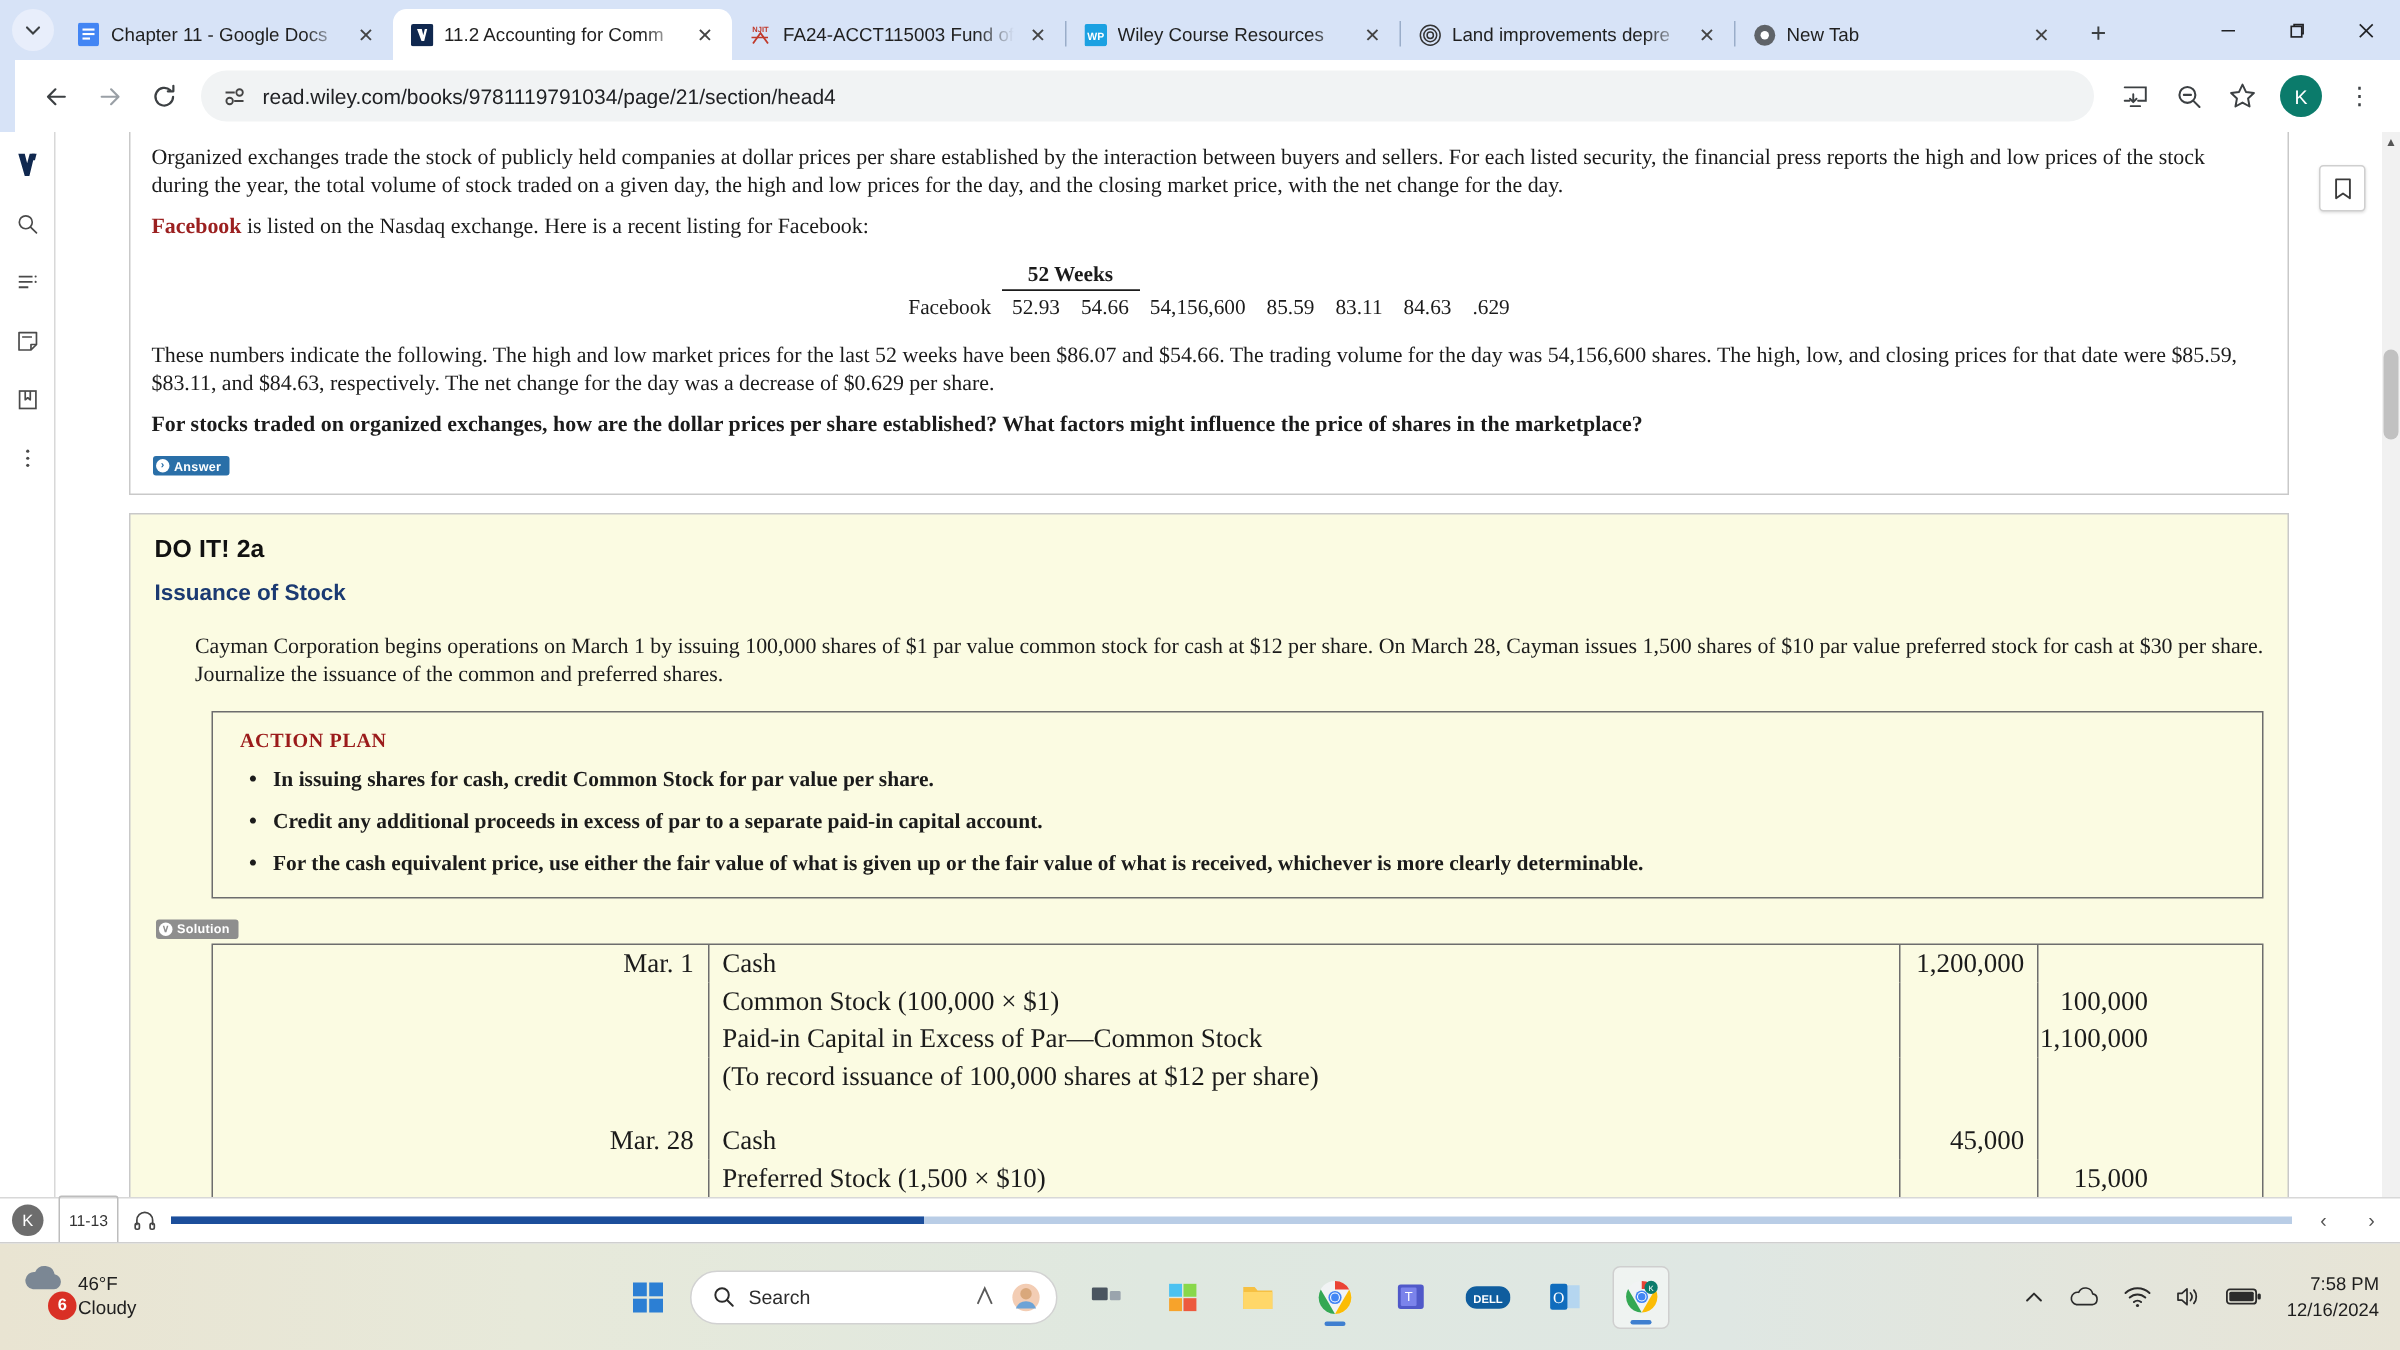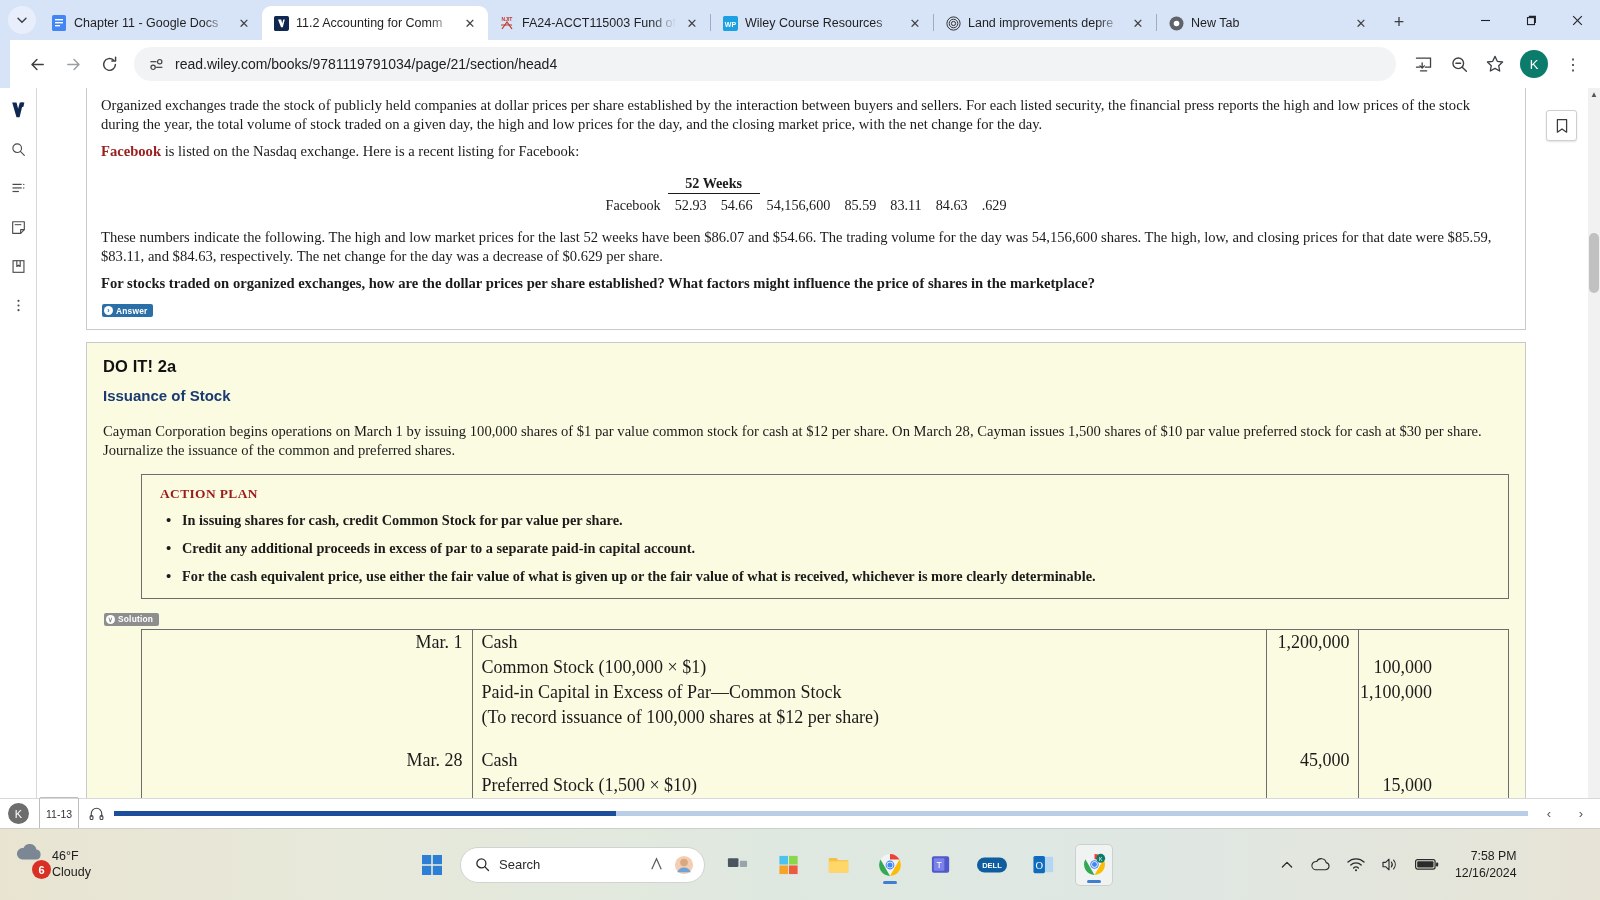--- a/index.html
+++ b/index.html
@@ -178,21 +178,21 @@
     border: 1px solid #c9c9c9; padding: 14px 16px 16px 16px;
   }
   .doit-h1 {
     font-size: 16.5px; font-weight: bold; color: #111; letter-spacing: .1px;
   }
   .doit-h2 {
     font-size: 15px; font-weight: bold; color: #1b3a72; margin-top: 11px;
   }
   .doit-p {
     font-family: "Liberation Serif", serif; font-size: 14.6px;
-    line-height: 1.3; color: #1b1b1b; margin-top: 18px;
+    line-height: 1.3; color: #1b1b1b; margin-top: 18px; margin-left: 27px;
   }
 
   .action-plan {
     margin: 14px 0 0 38px; border: 1px solid #6d6d6d; background: #fbfbe2;
     padding: 11px 14px 12px 18px;
   }
   .ap-title {
     font-family: "Liberation Serif", serif; font-weight: bold; font-size: 13.4px;
     color: #9b1b1b; letter-spacing: .4px;
   }
@@ -290,21 +290,21 @@
     justify-content: center; position: relative; cursor: pointer;
   }
   .tb-app.active::after {
     content: ""; position: absolute; bottom: 2px; left: 50%; transform: translateX(-50%);
     width: 14px; height: 3px; border-radius: 2px; background: #3f7fd0;
   }
   .tb-app.boxed { border: 1px solid #cfcfcf; border-radius: 5px; background: rgba(255,255,255,.5); }
 
   .tb-tray {
     width: 320px; flex: 0 0 320px; display: flex; align-items: center;
-    justify-content: flex-start; gap: 16px; padding-right: 14px;
+    justify-content: flex-end; gap: 16px; padding-right: 14px;
   }
   .tray-icon { color: #2b2b2b; display: flex; align-items: center; cursor: pointer; }
   .tray-clock {
     font-size: 12.3px; color: #1d1d1d; text-align: right; line-height: 1.35; cursor: pointer;
   }
 </style>
 </head>
 <body>
 
 <div class="browser">

